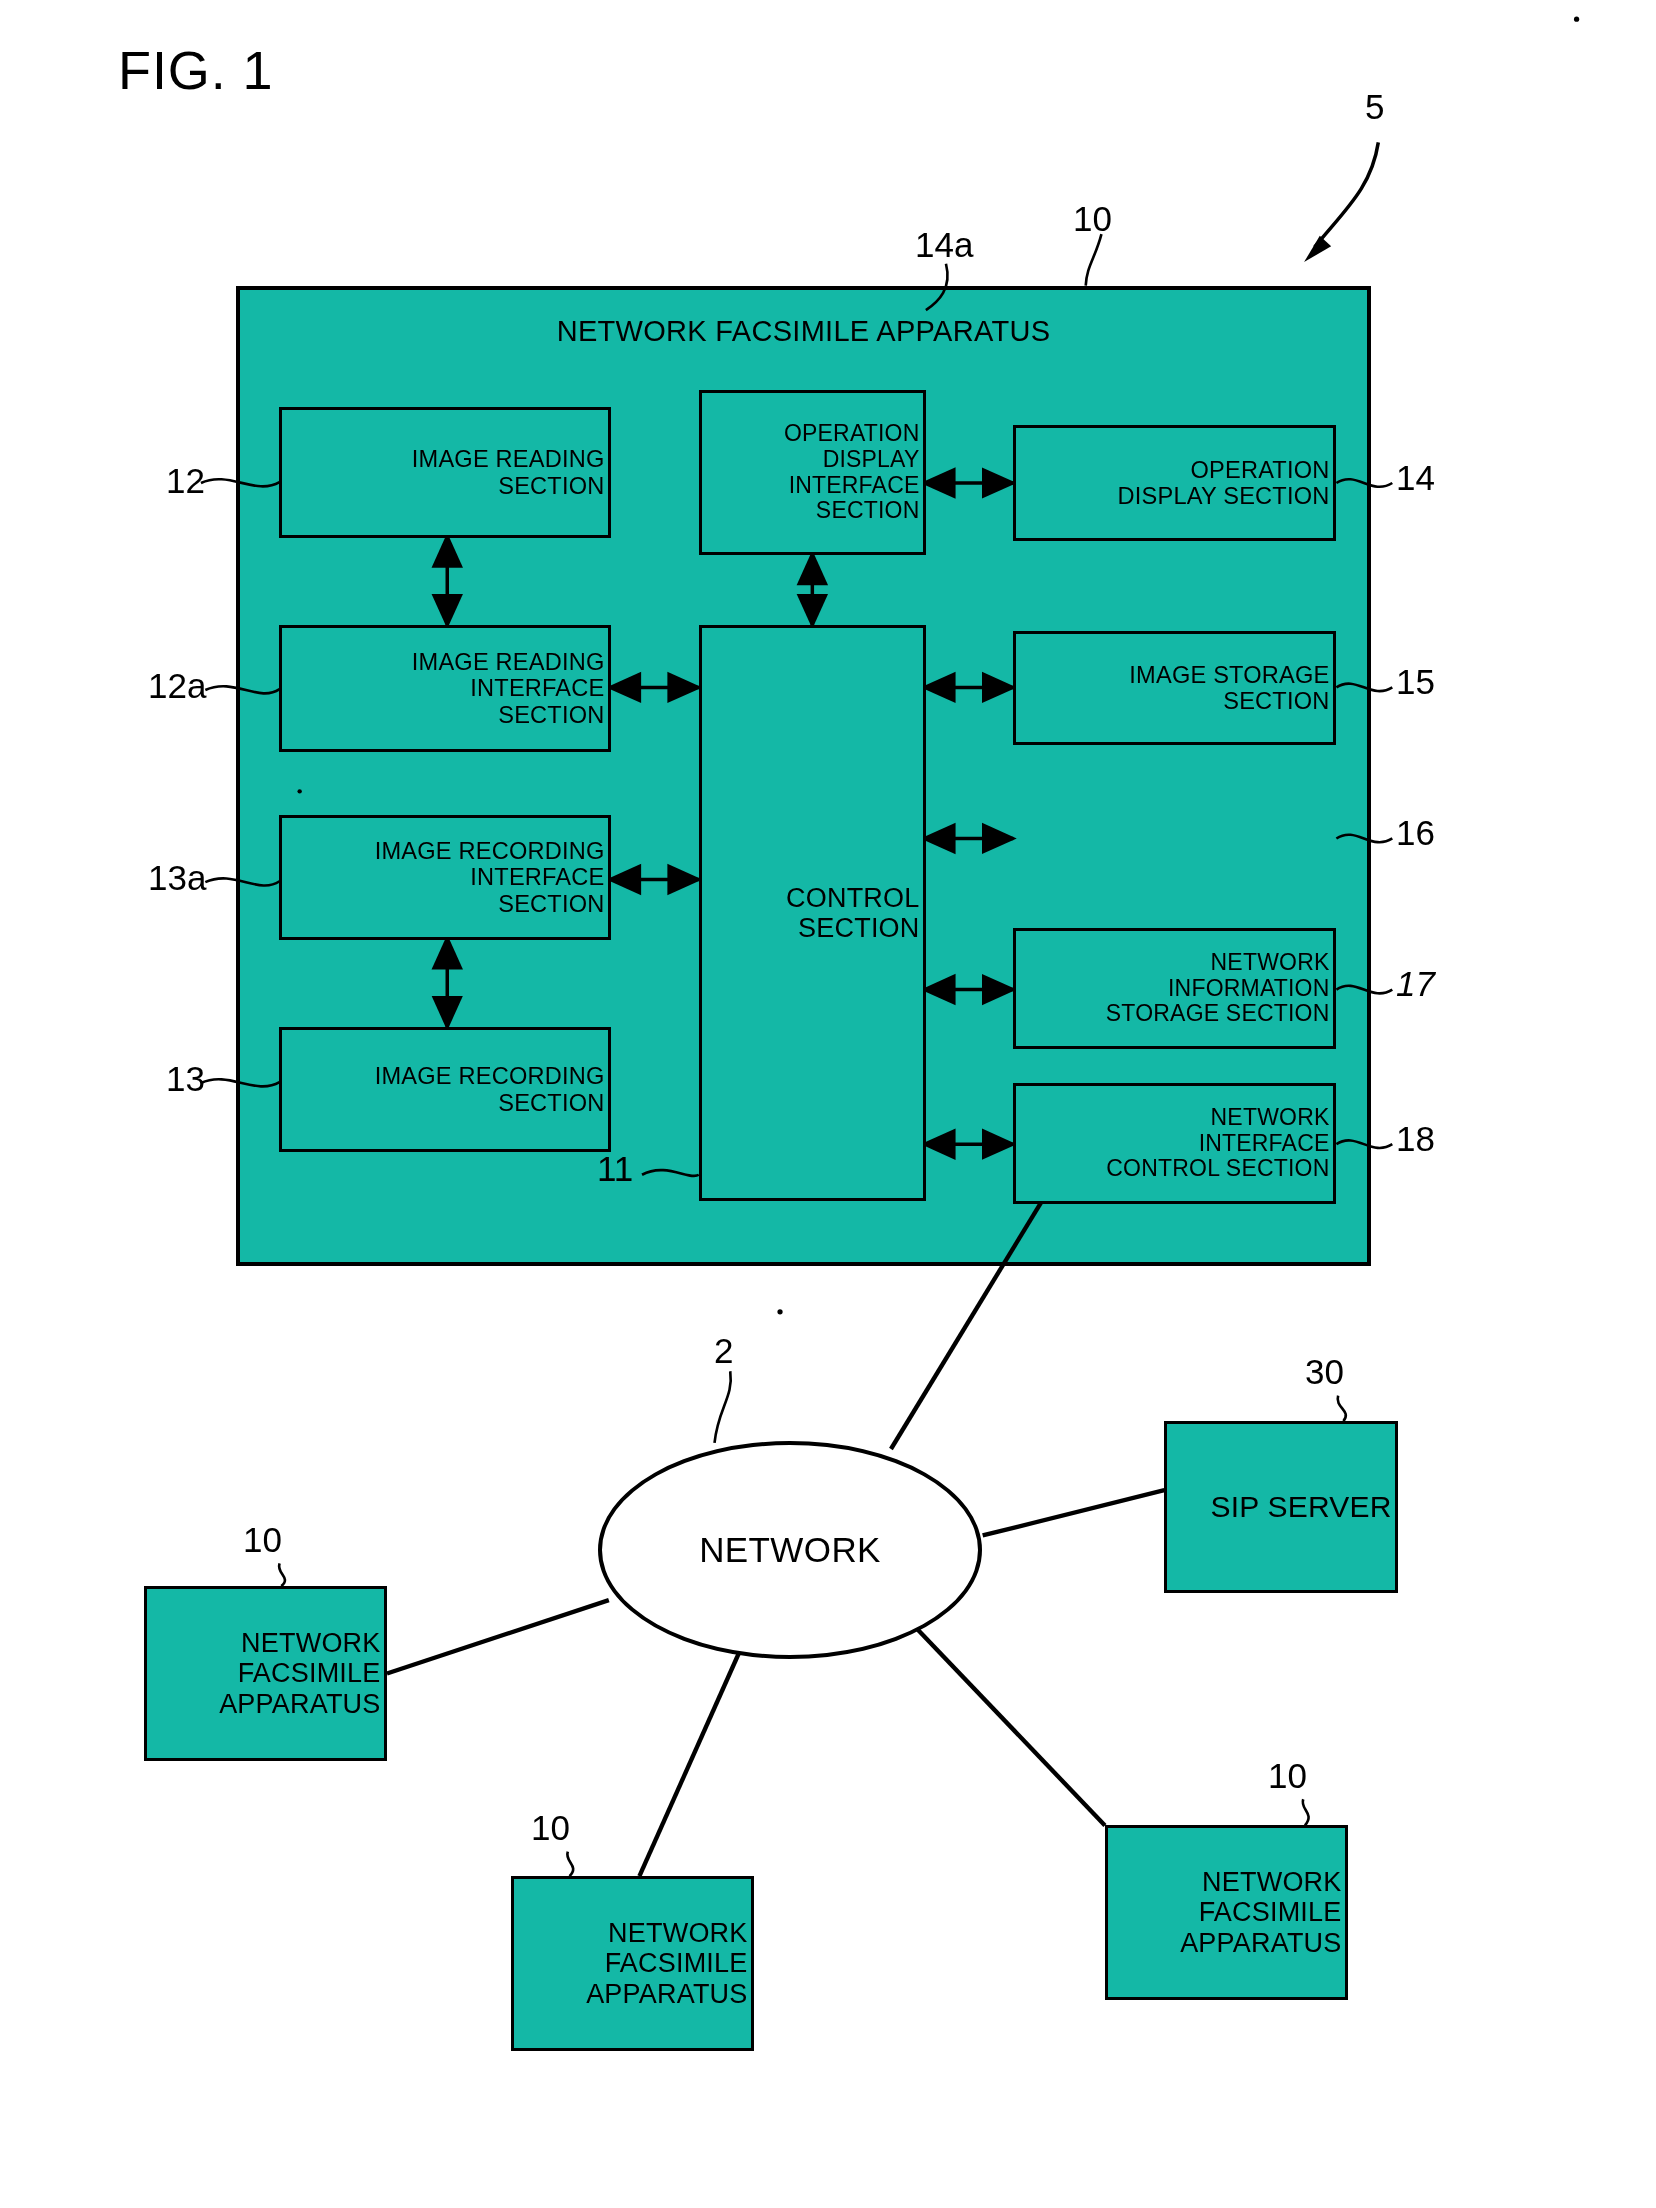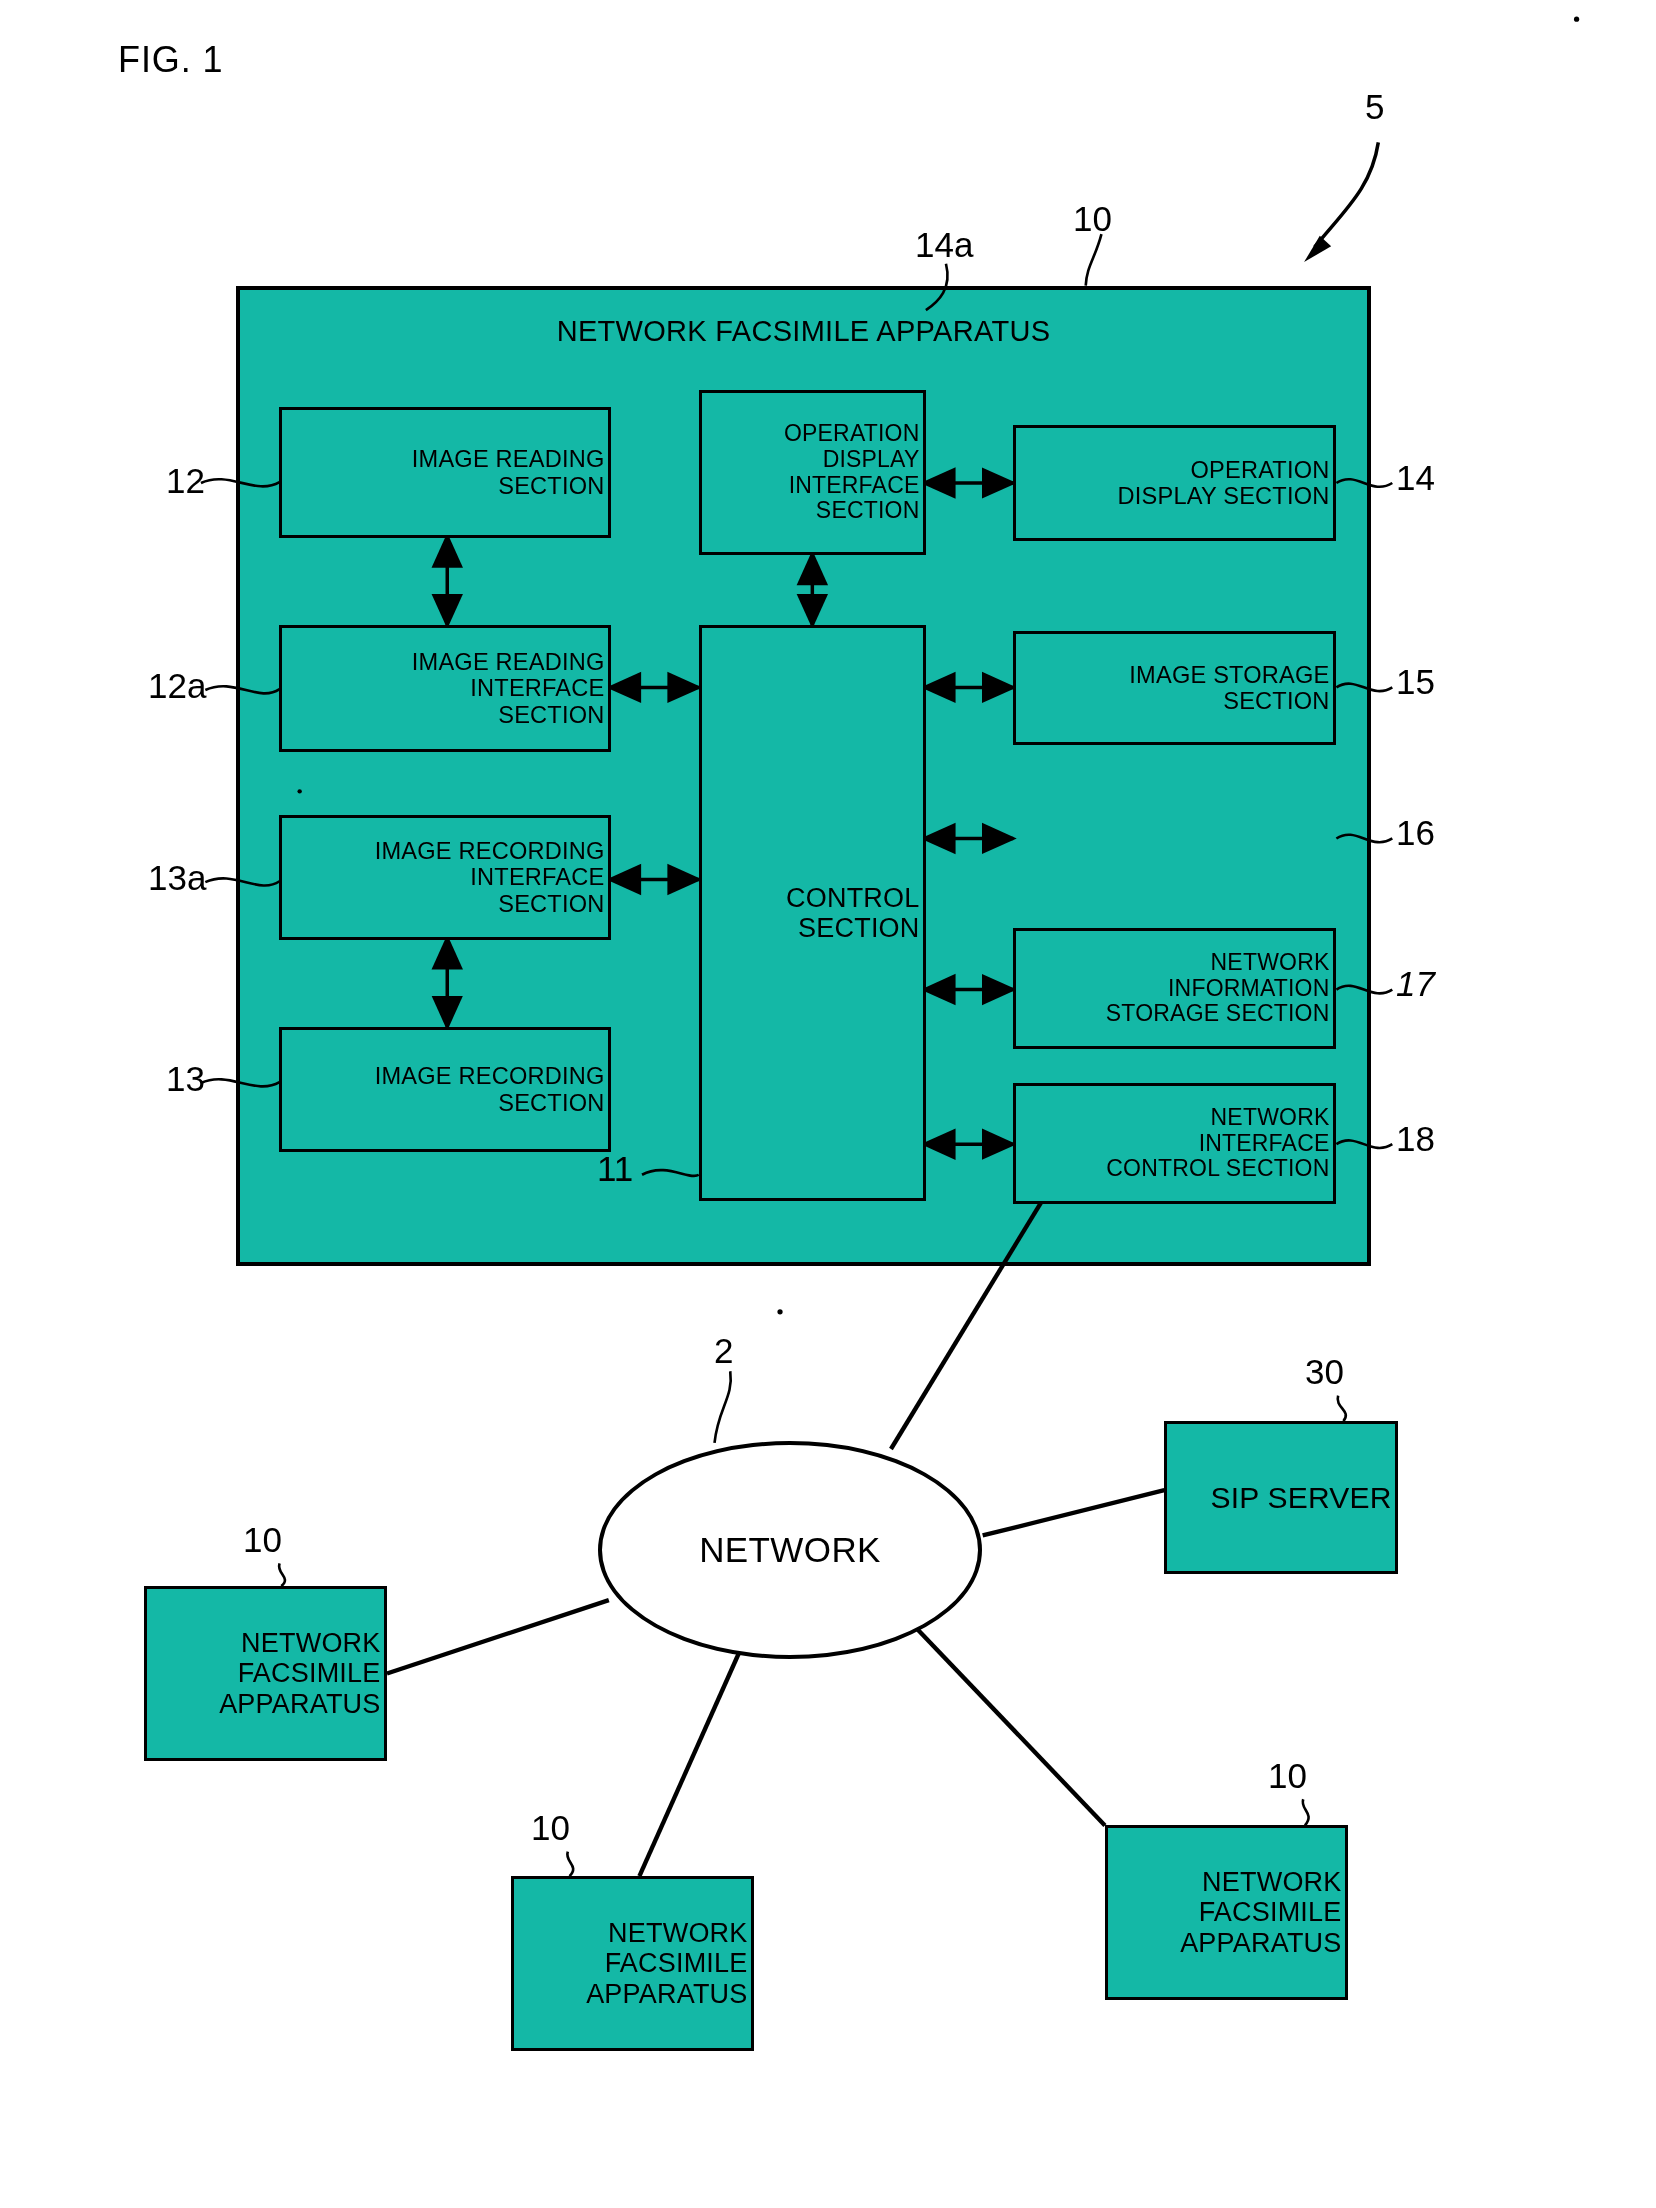--- a/index.html
+++ b/index.html
@@ -17,21 +17,21 @@
     width: 1657px;
     height: 2208px;
     background: #ffffff;
     overflow: hidden;
   }
   
   #fig-title {
     position: absolute;
     left: 118px;
     top: 39px;
-    font-size: 36px;
+    font-size: 54px;
     letter-spacing: 0.9px;
     font-weight: 400;
     white-space: nowrap;
   }
   
   .block {
     position: absolute;
     box-sizing: border-box;
     border: 3.5px solid #000000;
     background: #14b8a6;
@@ -211,21 +211,21 @@
   <div class="block" style="left:1013px; top:1083px; width:323px; height:121px; font-size:23px;">
     <span class="lbl">NETWORK
 INTERFACE
 CONTROL SECTION</span>
   </div>
 
   <div id="network-ellipse" style="left:598px; top:1441px; width:384px; height:218px;">
     <span>NETWORK</span>
   </div>
 
-  <div class="block" style="left:1164px; top:1421px; width:234px; height:153px; font-size:30px;">
+  <div class="block" style="left:1164px; top:1421px; width:234px; height:172px; font-size:30px;">
     <span class="lbl">SIP SERVER</span>
   </div>
 
   <div class="block" style="left:144px; top:1586px; width:243px; height:175px; font-size:27px;">
     <span class="lbl">NETWORK
 FACSIMILE
 APPARATUS</span>
   </div>
 
   <div class="block" style="left:511px; top:1876px; width:243px; height:175px; font-size:27px;">

